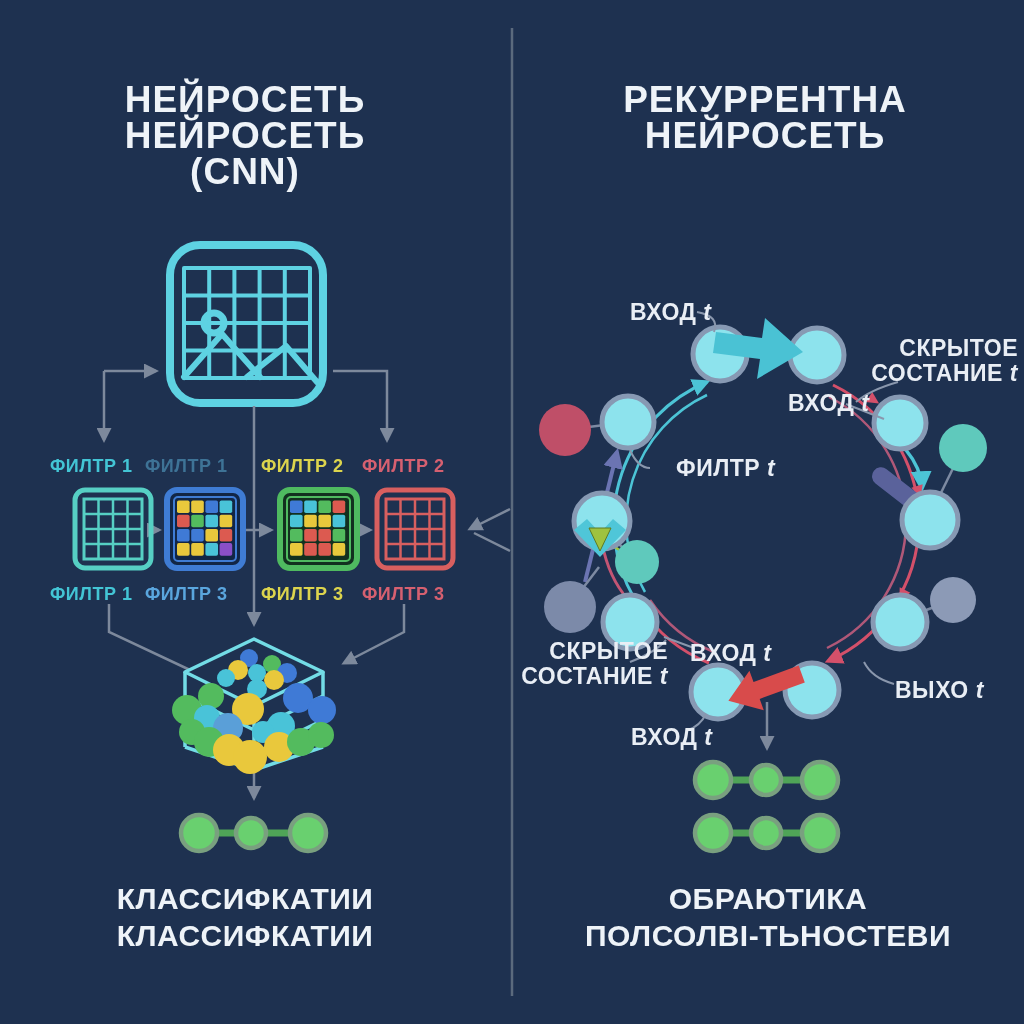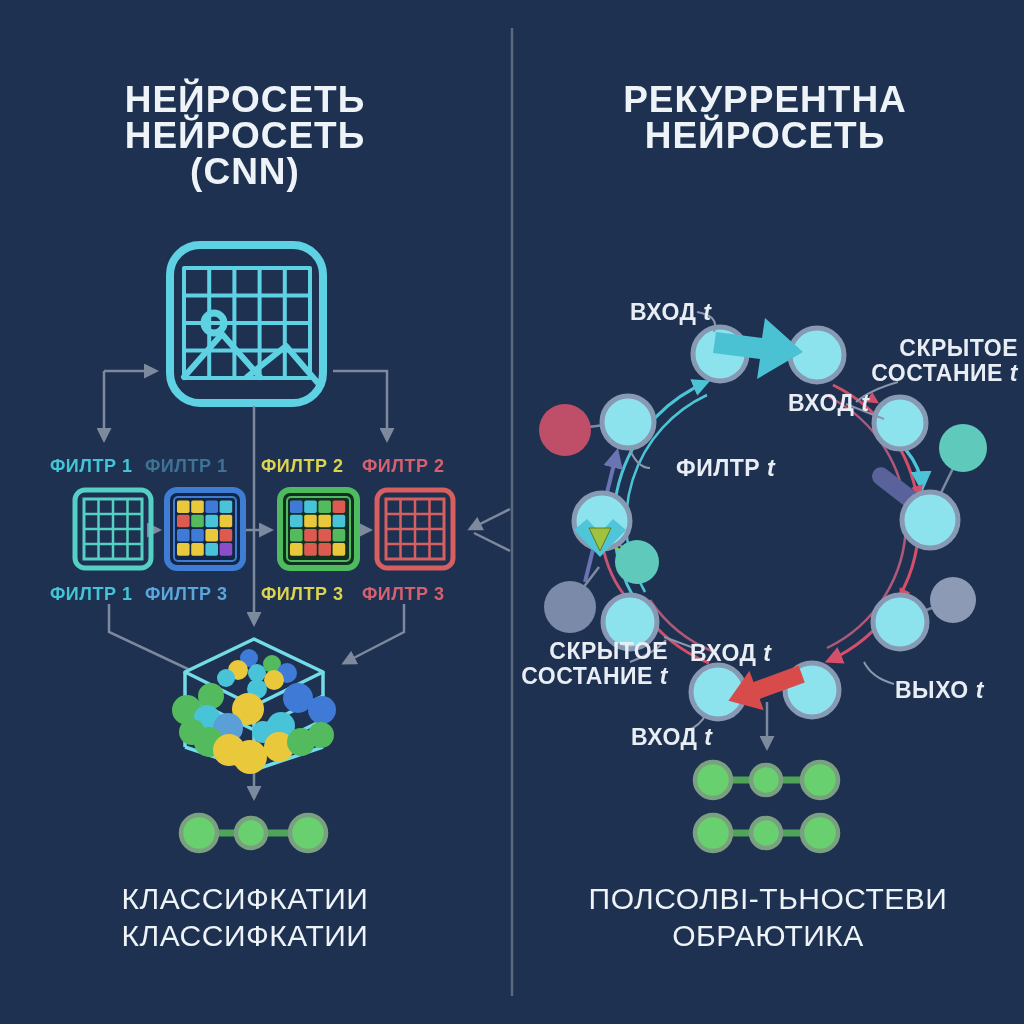--- a/index.html
+++ b/index.html
@@ -1,21 +1,21 @@
 <!DOCTYPE html>
 <html><head>
 <meta charset="utf-8">
 <style>
   html,body{margin:0;padding:0;background:#0e1626;}
   .canvas{position:relative;width:1024px;height:1024px;background:#1e3150;overflow:hidden;
           font-family:"Liberation Sans","DejaVu Sans",sans-serif;}
   .canvas svg{position:absolute;left:0;top:0;}
   .ttl{position:absolute;text-align:center;color:#eef3f8;font-size:37px;font-weight:bold;
        line-height:36px;letter-spacing:1px;}
-  .cap{position:absolute;text-align:center;color:#eef3f8;font-size:30px;font-weight:normal;
+  .cap{position:absolute;text-align:center;color:#eef3f8;font-size:30px;font-weight:bold;
        line-height:37px;letter-spacing:0.5px;}
   .flabel{position:absolute;width:110px;font-size:18px;font-weight:bold;
           letter-spacing:0.5px;white-space:nowrap;}
   .rlabel{position:absolute;font-size:23px;font-weight:bold;color:#e9eef5;letter-spacing:0.5px;
           white-space:nowrap;}
   .rlabel i{font-style:italic;}
   .rlabel.two{text-align:right;line-height:25px;}
 </style>
 </head>
 <body>
@@ -281,17 +281,17 @@
 </div>
 <div class="rlabel" style="left:631px;top:724px">
   <span>ВХОД</span> <i>t</i>
 </div>
 
 <div class="cap" style="left:15px;top:880px;width:460px">
   <div>КЛАССИФКАТИИ</div>
   <div>КЛАССИФКАТИИ</div>
 </div>
 <div class="cap" style="left:540px;top:880px;width:456px">
+  <div>ОБРАЮТИКА</div>
   <div>ПОЛСОЛВІ-ТЬНОСТЕВИ</div>
-  <div>ОБРАЮТИКА</div>
 </div>
 
 </div>
 
 </body></html>

